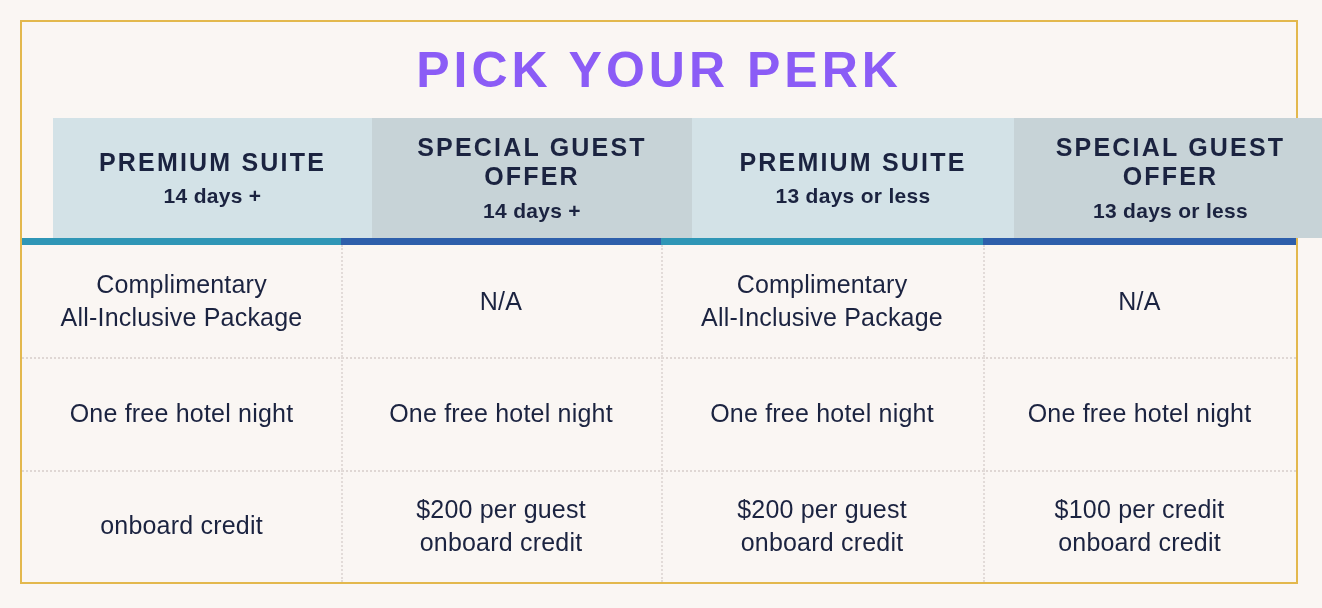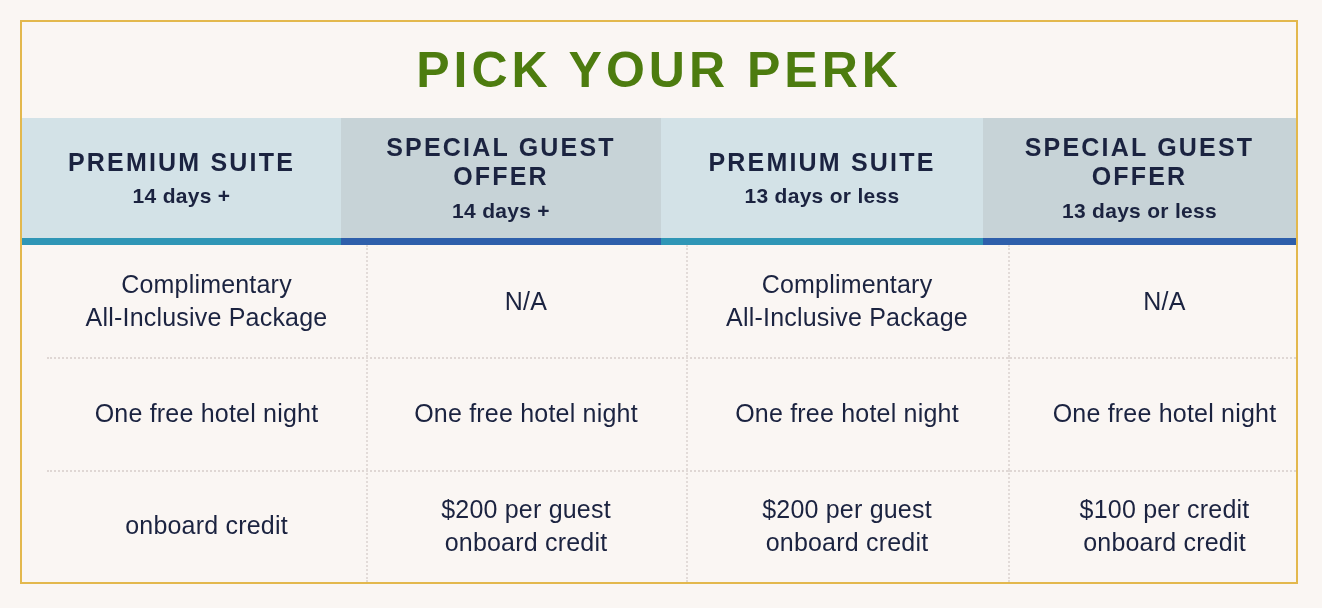--- a/index.html
+++ b/index.html
@@ -29,33 +29,34 @@
 
   
   .title-bar {
     height: 96px;
     flex: 0 0 96px;
     display: flex;
     align-items: center;
     justify-content: center;
   }
   .title-text {
-    color: #4d7c0f;
+    color: #8b5cf6;
     font-size: 50px;
     font-weight: bold;
     letter-spacing: 4px;
     line-height: 1;
     white-space: nowrap;
   }
 
   
   .header-row {
     display: flex;
     flex: 0 0 120px;
     height: 120px;
+    margin-left: 31px;
   }
   .header-cell {
     flex: 0 0 auto;
     display: flex;
     flex-direction: column;
     align-items: center;
     justify-content: center;
     box-sizing: border-box;
     padding: 0 8px;
     position: relative;
@@ -105,21 +106,20 @@
   .body-rows {
     flex: 1 1 auto;
     display: flex;
     flex-direction: column;
   }
   .body-row {
     display: flex;
     flex: 1 1 0;
     min-height: 0;
     position: relative;
-    margin-left: 25px;
   }
   .body-row + .body-row::before {
     content: "";
     position: absolute;
     left: 0; right: 0; top: 0;
     height: 0;
     border-top: 2px dotted #dfd7d4;
   }
   .body-cell {
     flex: 0 0 auto;

